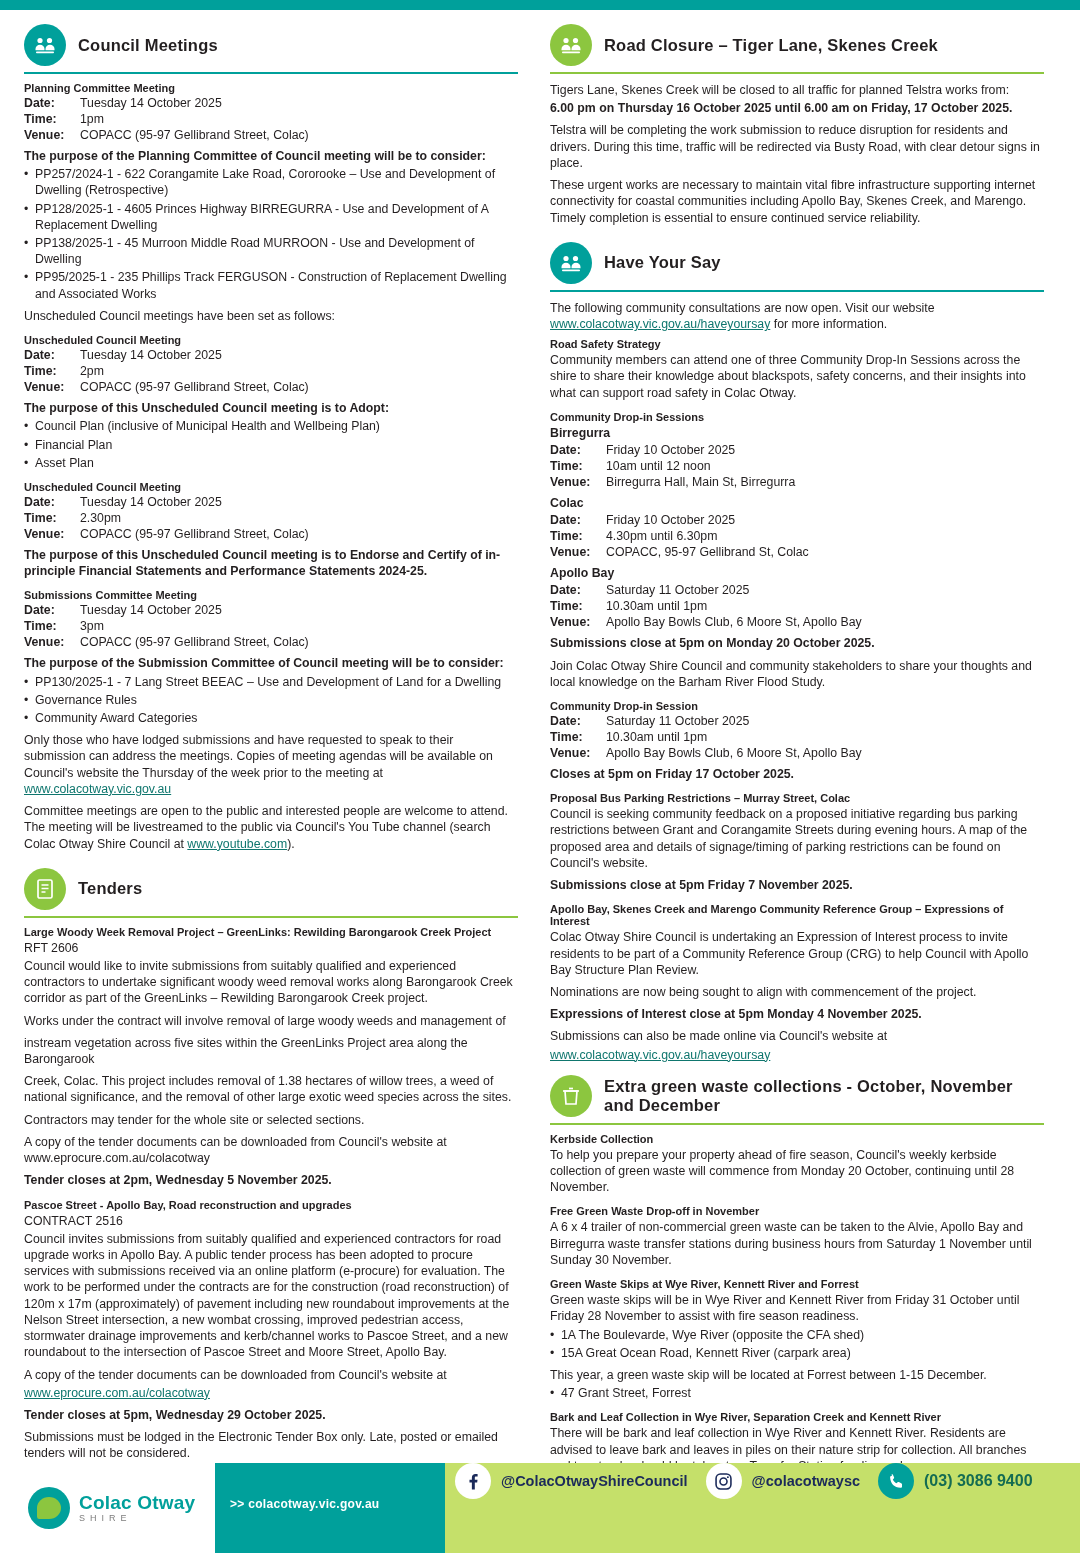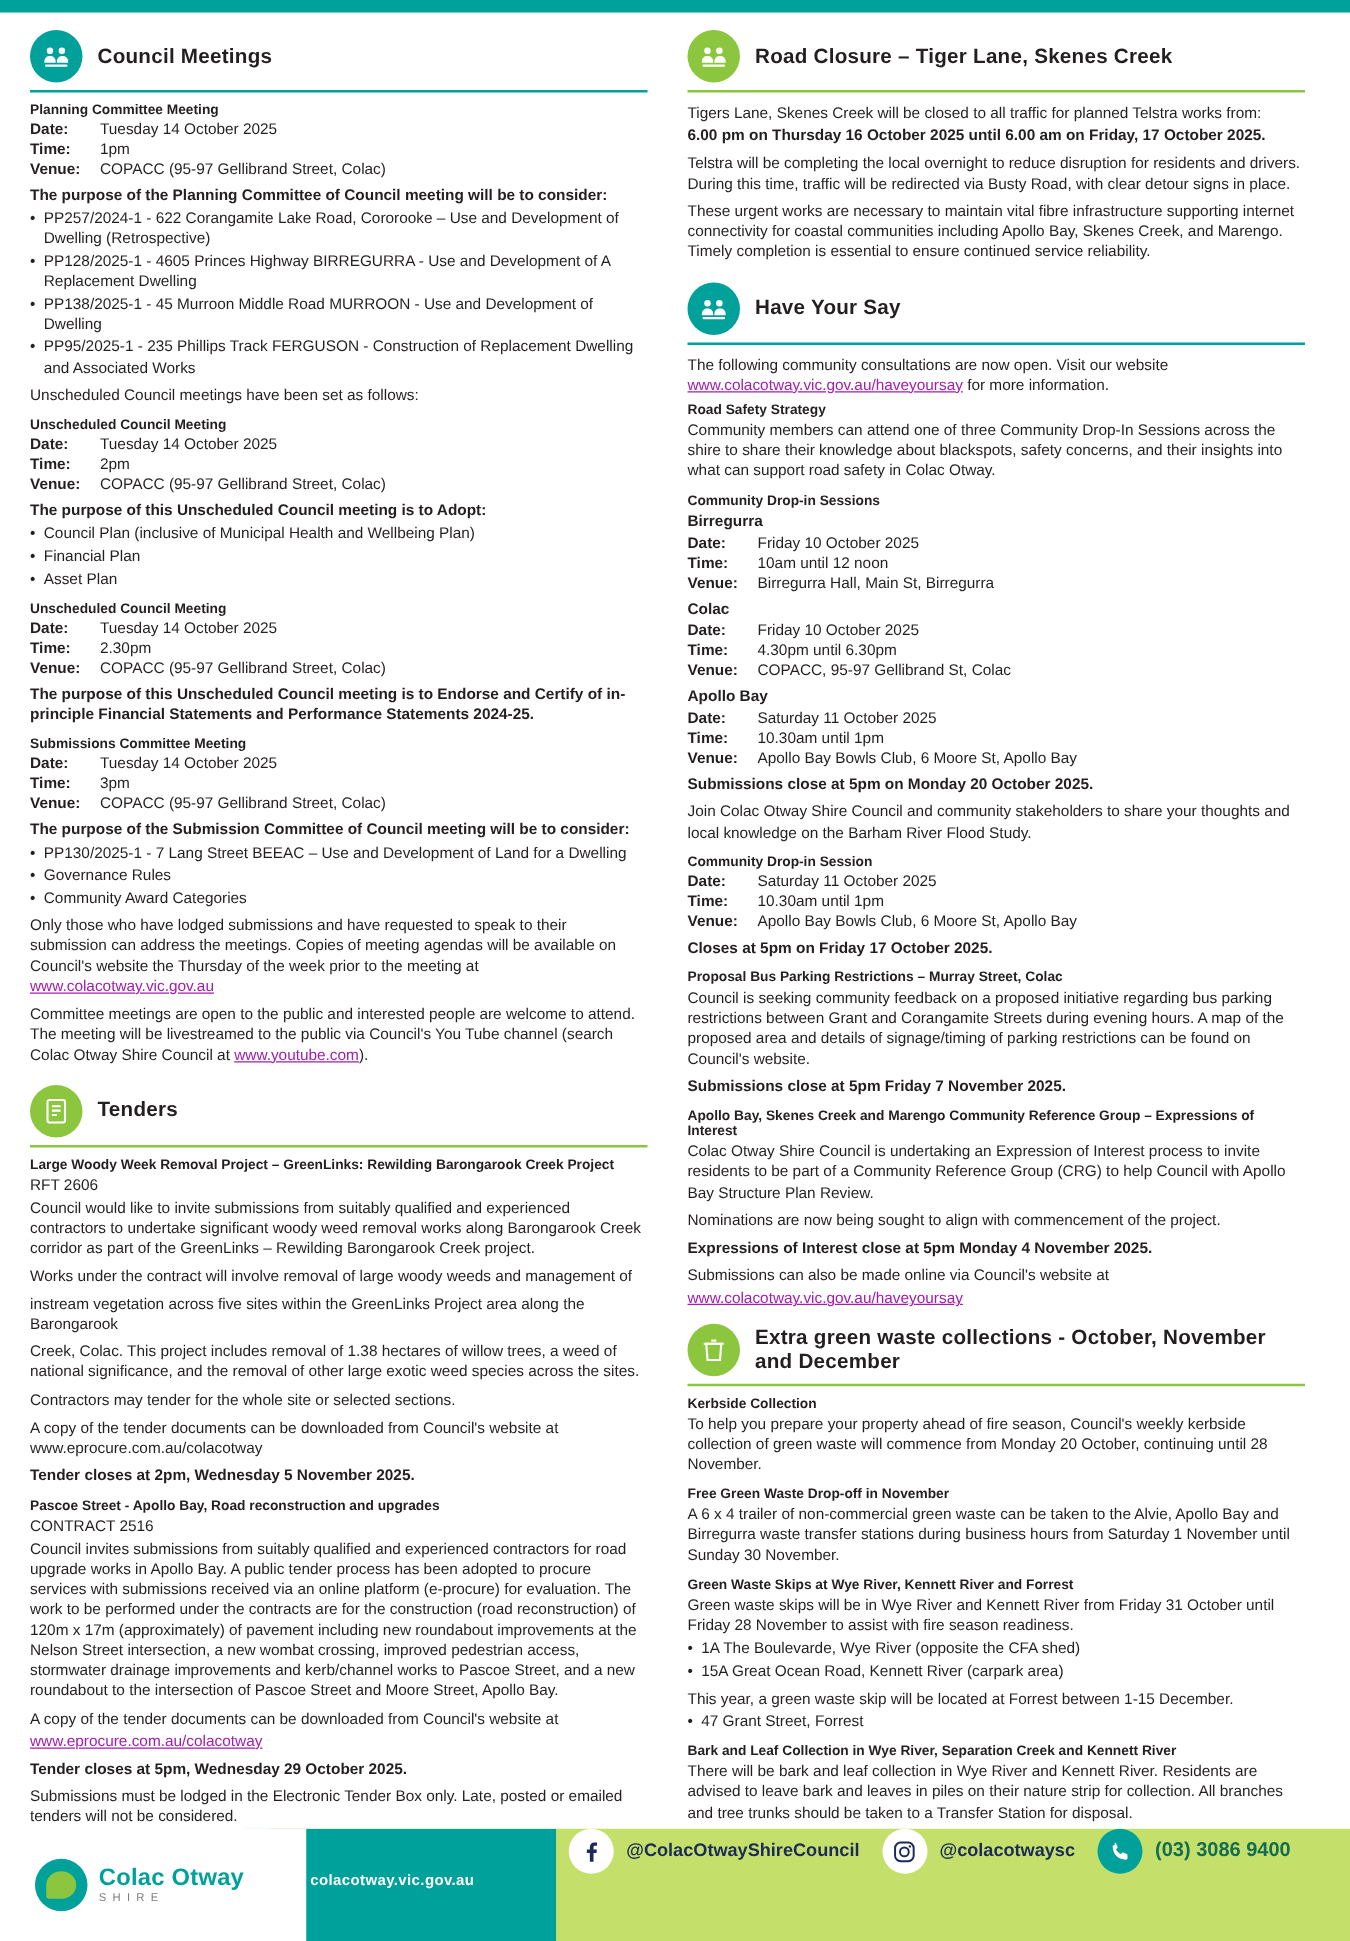--- a/index.html
+++ b/index.html
@@ -38,27 +38,27 @@
   p, li { font-size:12.3px; line-height:1.32; margin:0 0 6px 0; }
   p.tight { margin-bottom:2px; }
   .bold { font-weight:bold; }
   .dl { margin:0 0 4px 0; }
   .dl .row { display:flex; font-size:12.3px; line-height:1.3; }
   .dl .row .k { font-weight:bold; width:56px; flex:0 0 56px; }
   .dl .row .v { flex:1; }
   ul.bul { list-style:none; margin:0 0 6px 0; padding:0; }
   ul.bul li { position:relative; padding-left:11px; margin-bottom:2px; }
   ul.bul li:before { content:"\2022"; position:absolute; left:0; top:0; }
-  a, .link { color:#a21caf; text-decoration:underline; }
+  a, .link { color:#0f766e; text-decoration:underline; }
   .spacer6 { height:6px; }
   .spacer10 { height:10px; }
 
   
   .footer { position:absolute; left:0; bottom:0; width:1080px; height:90px; }
-  .footer-left { position:absolute; left:0; top:0; width:245px; height:90px; background:#ffffff; display:flex; align-items:center; padding-left:28px; box-sizing:border-box; }
+  .footer-left { position:absolute; left:0; top:0; width:215px; height:90px; background:#ffffff; display:flex; align-items:center; padding-left:28px; box-sizing:border-box; }
   .footer-green { position:absolute; left:215px; top:0; width:865px; height:90px; background:#c5e06a; }
   .footer-teal { position:absolute; left:195px; top:0; width:250px; height:90px; background:#00a09b; clip-path:polygon(0 0, 100% 0, 100% 100%, 0 100%); }
   .footer-url { position:absolute; left:230px; top:34px; color:#fff; font-size:12px; font-weight:bold; letter-spacing:0.3px; }
   .footer-items { position:absolute; left:455px; top:0; height:90px; display:flex; align-items:flex-start; gap:18px; }
   .f-item { display:flex; align-items:center; gap:10px; }
   .f-circle { width:36px; height:36px; border-radius:50%; background:#fff; display:flex; align-items:center; justify-content:center; }
   .f-circle.teal { background:#00a09b; }
   .f-circle svg { width:21px; height:21px; }
   .f-text { font-size:14.5px; font-weight:bold; color:#1b2a5a; }
   .f-text.phone { font-size:16px; color:#146c52; }
@@ -230,21 +230,21 @@
               <path d="M2.5 16c0-2.6 2-4.2 4.5-4.2S11.5 13.4 11.5 16v1.2h-9V16z"></path>
               <path d="M12.5 16c0-2.6 2-4.2 4.5-4.2S21.5 13.4 21.5 16v1.2h-9V16z"></path>
               <rect x="3" y="18.6" width="18" height="1.7" rx="0.8"></rect>
             </svg>
         </div>
         <div class="sec-title">Road Closure – Tiger Lane, Skenes Creek</div>
       </div>
       <div class="rule green"></div>
       <p class="tight">Tigers Lane, Skenes Creek will be closed to all traffic for planned Telstra works from:</p>
       <p class="bold">6.00 pm on Thursday 16 October 2025 until 6.00 am on Friday, 17 October 2025.</p>
-      <p>Telstra will be completing the local overnight to reduce disruption for residents and drivers. During this time, traffic will be redirected via Busty Road, with clear detour signs in place.</p>
+      <p>Telstra will be completing the work submission to reduce disruption for residents and drivers. During this time, traffic will be redirected via Busty Road, with clear detour signs in place.</p>
       <p>These urgent works are necessary to maintain vital fibre infrastructure supporting internet connectivity for coastal communities including Apollo Bay, Skenes Creek, and Marengo. Timely completion is essential to ensure continued service reliability.</p>
     </div>
 
     <div class="spacer10"></div>
 
     <div>
       <div class="sec-head">
         <div class="sec-icon teal">
           <svg viewBox="0 0 24 24" fill="#fff">
               <circle cx="7" cy="7.5" r="2.6"></circle>

